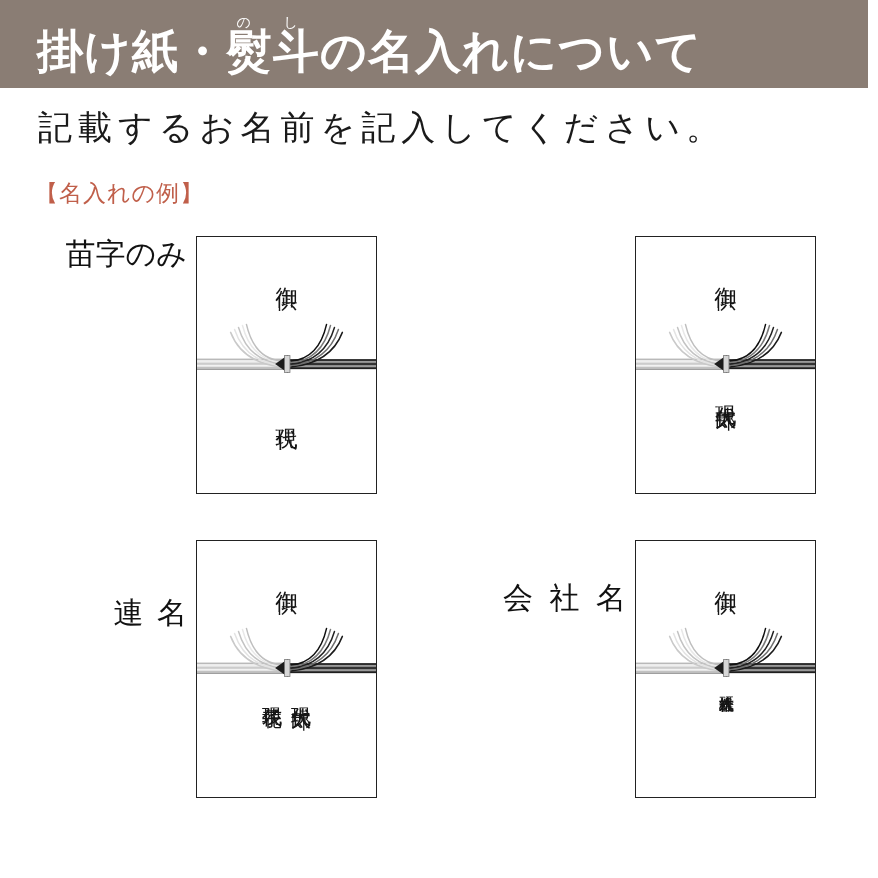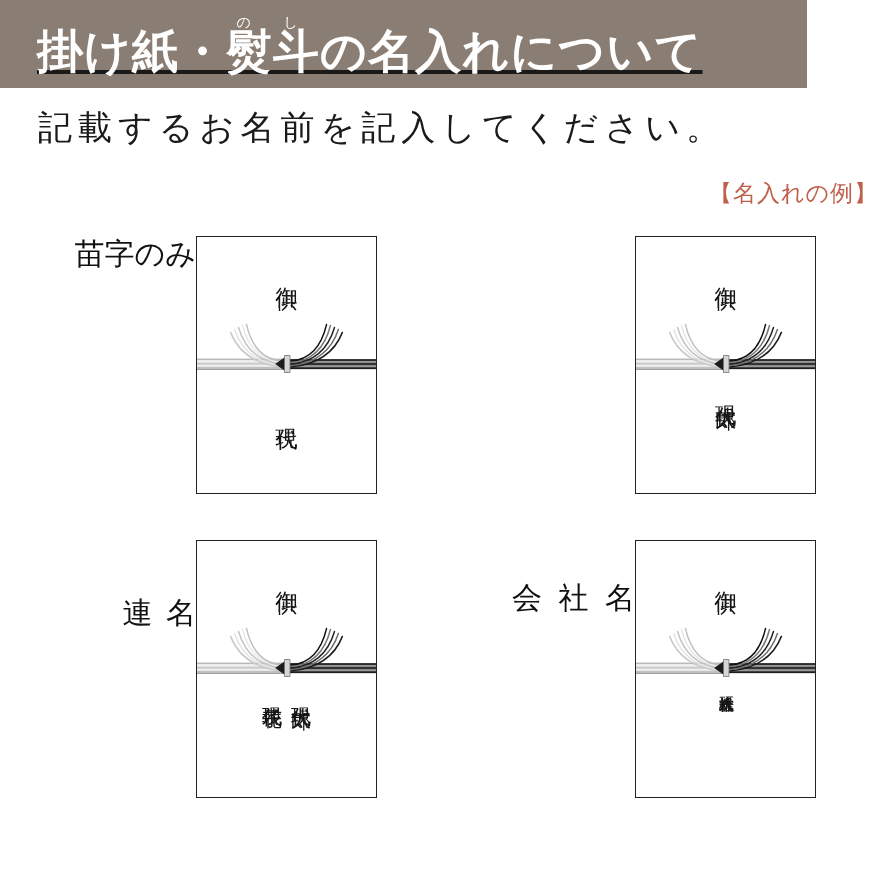--- a/index.html
+++ b/index.html
@@ -12,22 +12,22 @@
   *{margin:0;padding:0;box-sizing:border-box;}
   html,body{background:#ffffff;}
   body{
     width:878px;height:878px;overflow:hidden;
     font-family:"Liberation Sans","DejaVu Sans",sans-serif;
     color:var(--ink);
   }
 
   
   .header{
-    width:807px;height:88px;background:var(--header-bg);
-    display:flex;align-items:center;padding-left:37px;text-decoration:underline;
+    width:868px;height:88px;background:var(--header-bg);
+    display:flex;align-items:center;padding-left:37px;
   }
   .page-title{
     color:var(--header-text);
     font-size:46px;font-weight:600;letter-spacing:1px;
     font-family:"Liberation Sans","DejaVu Sans",sans-serif;
     line-height:1;white-space:nowrap;
   }
   .page-title ruby{ruby-position:over;}
   .page-title rt{
     font-size:14px;font-weight:400;letter-spacing:12px;
@@ -40,31 +40,30 @@
     font-family:Liberation Mono, monospace;
     font-size:34px;letter-spacing:6px;line-height:1.3;
     color:var(--ink);
   }
 
   
   .examples-caption{
     margin:26px 0 0 35px;
     font-size:23px;letter-spacing:1px;
     color:var(--accent);
-    text-align:right;
   }
 
   
   .examples{
     margin-top:27px;
     display:grid;grid-template-columns:1fr 1fr;row-gap:46px;
   }
   .example{
     display:flex;justify-content:flex-end;align-items:flex-start;
-    gap:0;padding-right:62px;
+    gap:9px;padding-right:62px;
   }
   .example-label{
     font-size:30px;color:#111;line-height:1.1;
     white-space:nowrap;padding-top:1px;
   }
   .example:nth-child(n+3) .example-label{padding-top:8px;}
   .example:nth-child(3) .example-label{letter-spacing:0.45em;margin-right:-0.45em;margin-top:48px;}
   .example:nth-child(4) .example-label{letter-spacing:0.55em;margin-right:-0.55em;margin-top:33px;}
 
   

